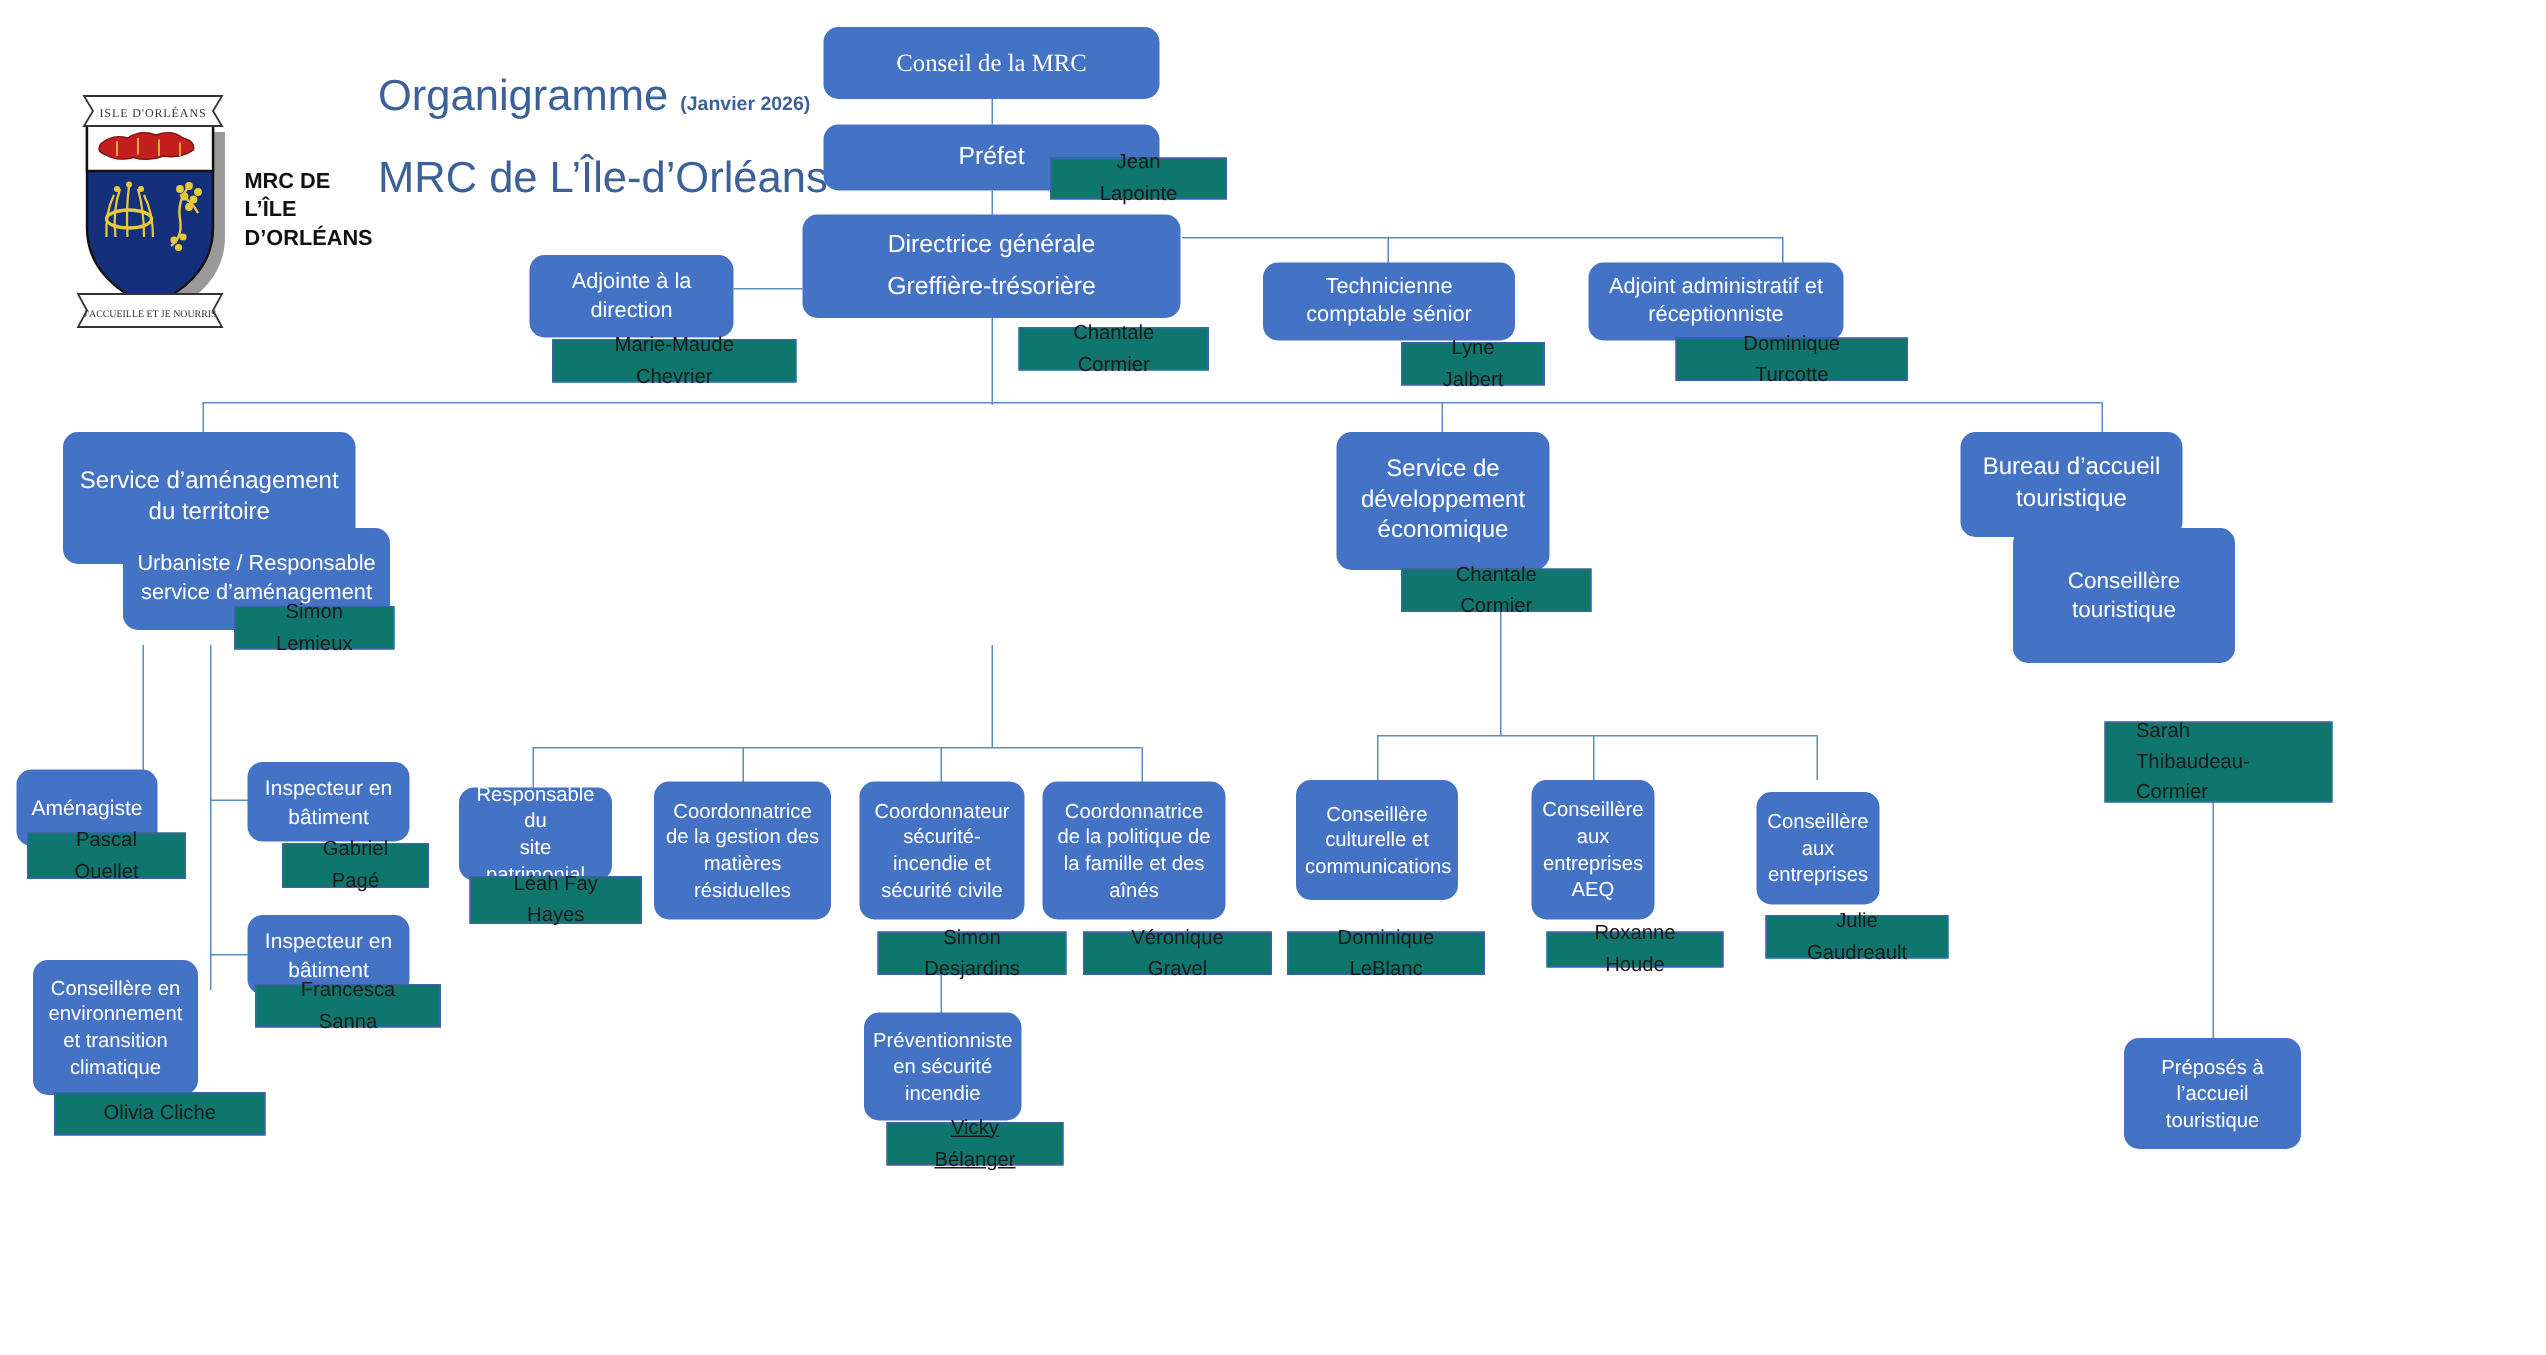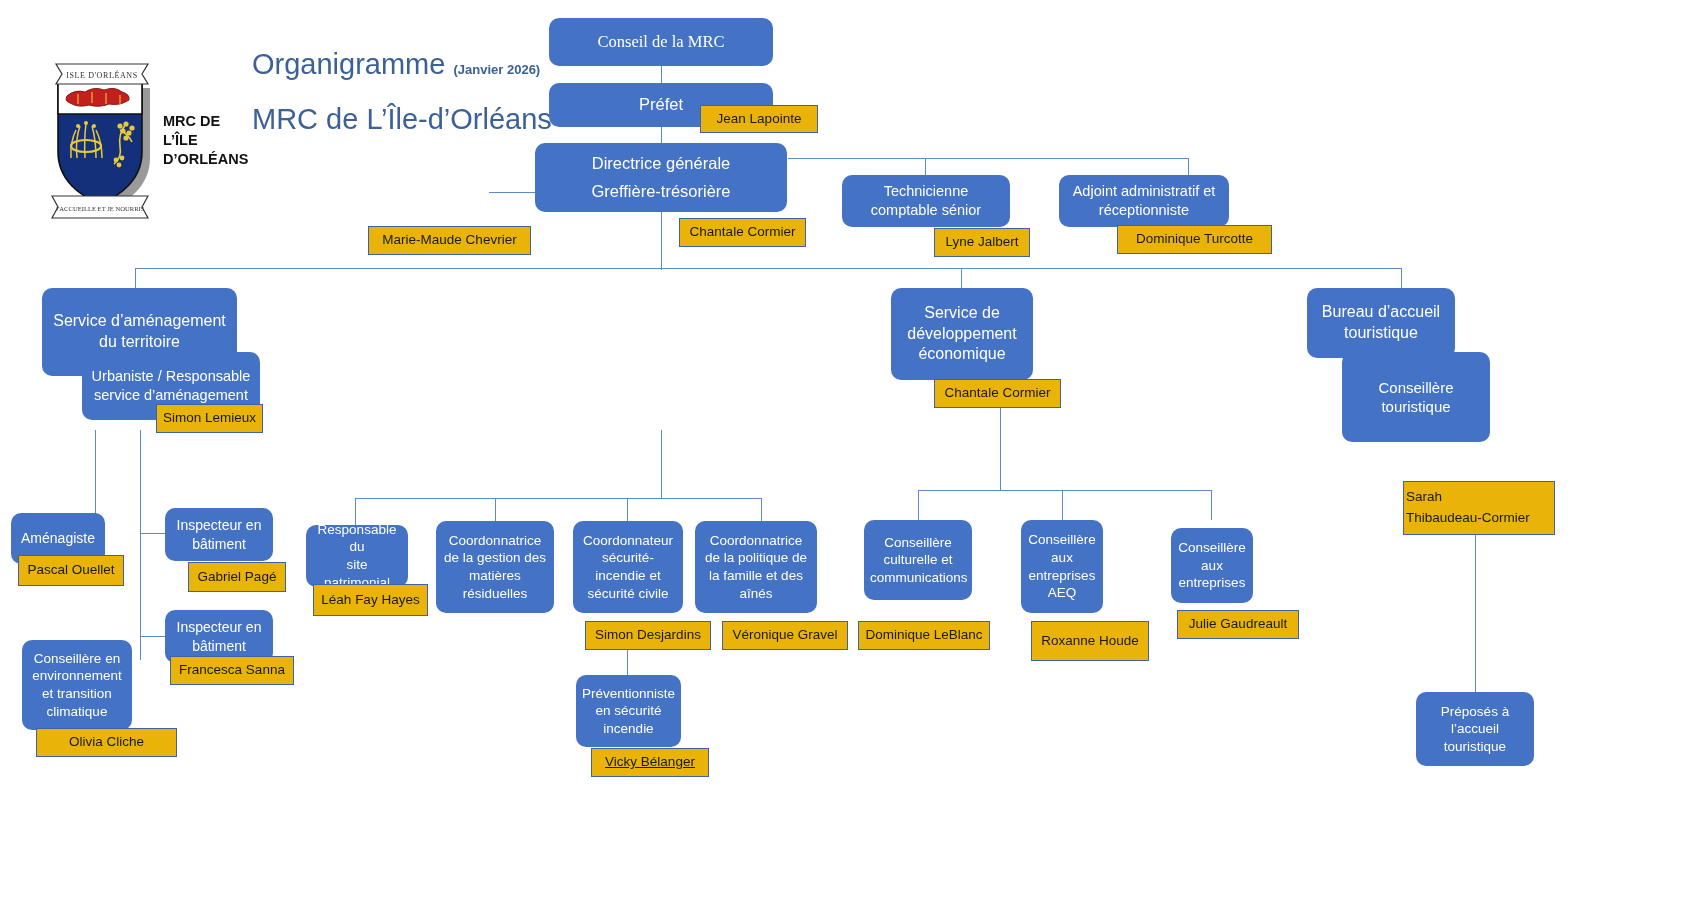--- a/index.html
+++ b/index.html
@@ -24,27 +24,27 @@
     line-height:1.30;
     box-sizing:border-box;
     padding:4px 6px;
     font-family:"Liberation Sans",sans-serif;
   }
   .box span{display:block;width:100%;}
 
   
   .name{
     position:absolute;
-    background:#eab308;
+    background:#0f766e;
     border:1.6px solid #3B63A8;
     color:#1a1a1a;
     display:flex;
     align-items:center;
     box-sizing:border-box;
-    padding:3px 2px;
+    padding:3px 20px;
     line-height:1.55;
     font-family:"Liberation Sans",sans-serif;
   }
   .name.ctr{justify-content:center;text-align:center;}
   .name.lft{justify-content:flex-start;text-align:left;}
 
   
   .title1{position:absolute;color:#3C6098;font-size:29px;font-family:"Liberation Sans",sans-serif;white-space:nowrap;}
   .title1 .sub{font-size:13px;font-weight:bold;}
   .title2{position:absolute;color:#3C6098;font-size:29px;font-family:"Liberation Sans",sans-serif;white-space:nowrap;}
@@ -177,20 +177,24 @@
   </div>
 
   <div class="box" style="left:535px;top:143px;width:252px;height:69px;font-size:16.5px;flex-direction:column;justify-content:space-evenly;">
     <span>Directrice générale</span>
     <span>Greffière-trésorière</span>
   </div>
   <div class="name ctr" style="left:679px;top:218px;width:127px;height:29px;font-size:13.5px;">
     <span>Chantale Cormier</span>
   </div>
 
+  <div class="box" style="left:353px;top:170px;width:136px;height:55px;font-size:14.5px;white-space:pre-line;">
+    <span>Adjointe à la
+direction</span>
+  </div>
   <div class="name ctr" style="left:368px;top:226px;width:163px;height:29px;font-size:13.5px;">
     <span>Marie-Maude Chevrier</span>
   </div>
 
   <div class="box" style="left:842px;top:175px;width:168px;height:52px;font-size:14.5px;white-space:pre-line;">
     <span>Technicienne
 comptable sénior</span>
   </div>
   <div class="name ctr" style="left:934px;top:228px;width:96px;height:29px;font-size:13.5px;">
     <span>Lyne Jalbert</span>
@@ -310,21 +314,21 @@
   <div class="name ctr" style="left:858px;top:621px;width:132px;height:29px;font-size:13.5px;">
     <span>Dominique LeBlanc</span>
   </div>
 
   <div class="box" style="left:1021px;top:520px;width:82px;height:93px;font-size:13.5px;white-space:pre-line;">
     <span>Conseillère
 aux
 entreprises
 AEQ</span>
   </div>
-  <div class="name ctr" style="left:1031px;top:621px;width:118px;height:40px;font-size:13.5px;">
+  <div class="name ctr" style="left:1031px;top:621px;width:118px;height:24px;font-size:13.5px;">
     <span>Roxanne Houde</span>
   </div>
 
   <div class="box" style="left:1171px;top:528px;width:82px;height:75px;font-size:13.5px;white-space:pre-line;">
     <span>Conseillère
 aux
 entreprises</span>
   </div>
   <div class="name ctr" style="left:1177px;top:610px;width:122px;height:29px;font-size:13.5px;">
     <span>Julie Gaudreault</span>

